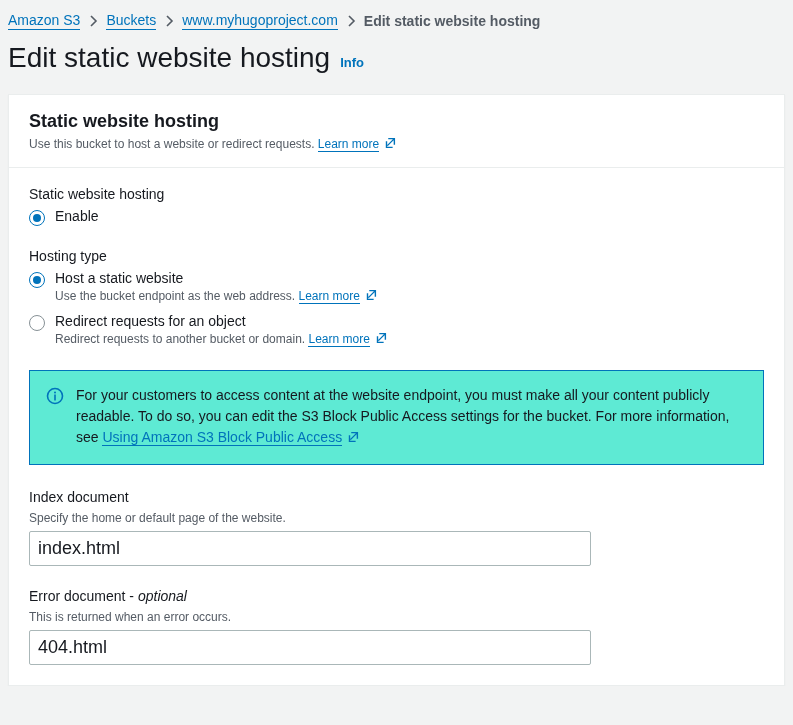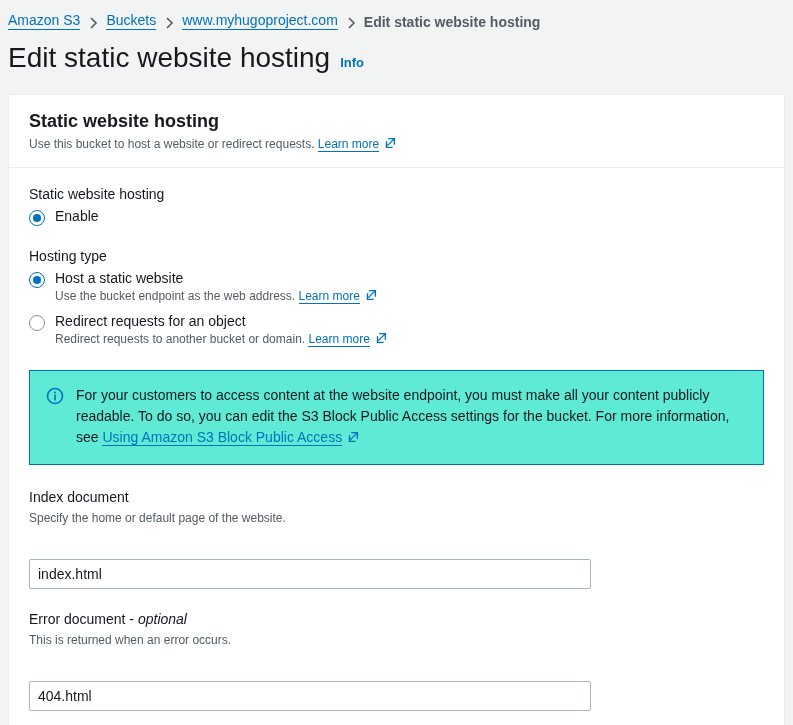--- a/index.html
+++ b/index.html
@@ -6,21 +6,21 @@
   body {
     margin: 0;
     background: #f2f3f3;
     font-family: "Amazon Ember", "Helvetica Neue", Arial, sans-serif;
     font-size: 14px;
     color: #16191f;
     width: 793px;
   }
   .breadcrumb {
     display: flex;
-    align-items: flex-end;
+    align-items: center;
     padding: 12px 8px 4px 8px;
     font-size: 14px;
     flex-wrap: wrap;
   }
   .breadcrumb a {
     color: #0073bb;
     text-decoration: none;
     border-bottom: 1px solid #0073bb;
     padding-bottom: 1px;
     cursor: pointer;
@@ -148,25 +148,24 @@
   }
   .desc-text {
     font-size:12px;
     color:#545b64;
     margin-bottom:6px;
   }
   input.text-input {
     width: 562px;
     max-width:100%;
     padding: 6px 8px;
-    font-size:14px;
+    font-size:18px;
     border:1px solid #aab7b8;
     border-radius:2px;
     color:#16191f;
-    margin-top:28px;
   }
   .optional { font-style: italic; }
   svg { display:inline-block; }
 </style>
 </head>
 <body>
 
 <div class="breadcrumb">
   <a>Amazon S3</a>
   <span class="sep">

